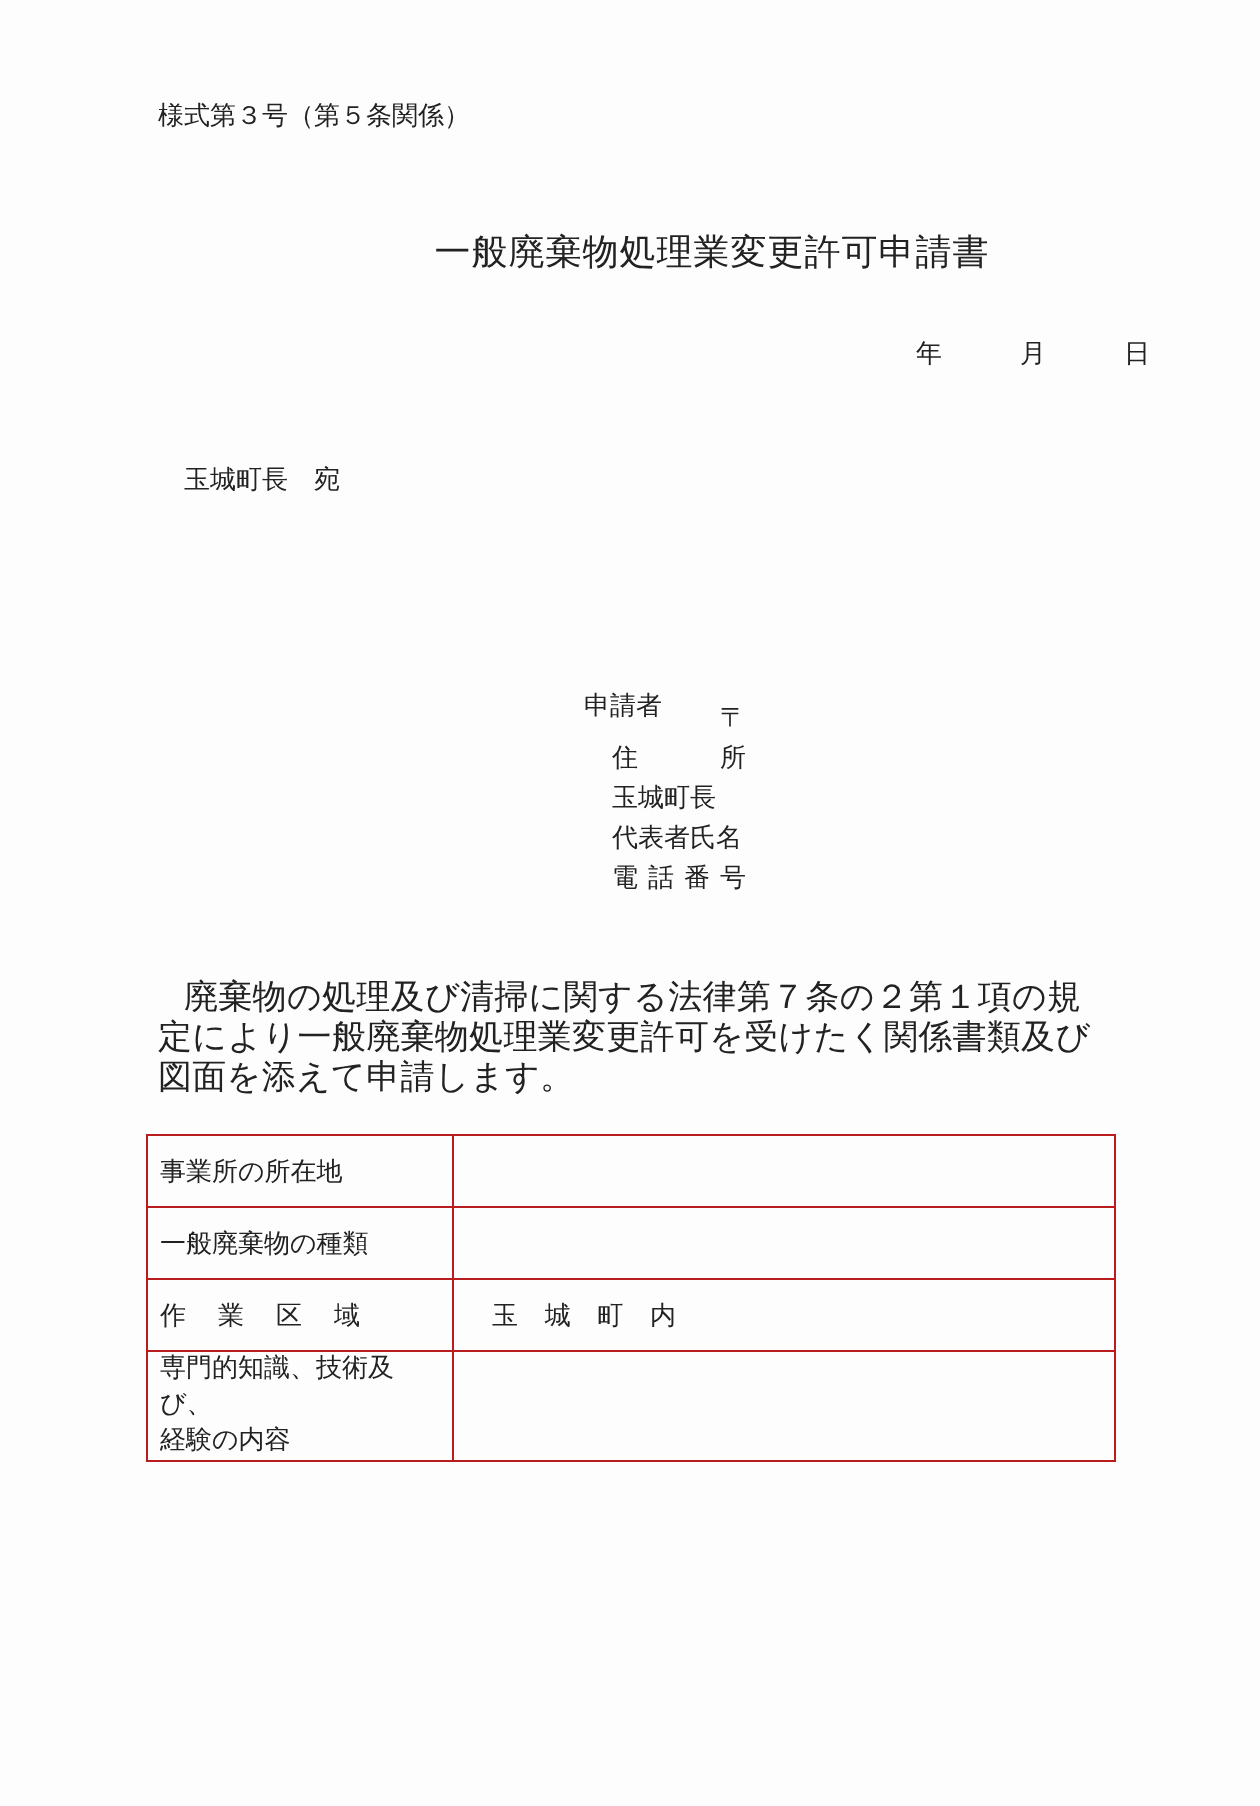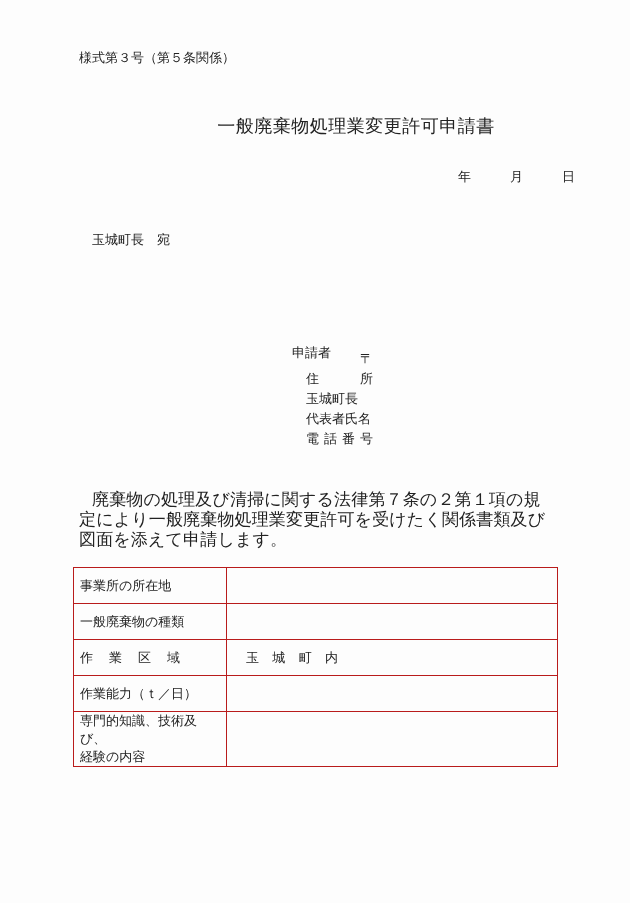--- a/index.html
+++ b/index.html
@@ -154,24 +154,20 @@
     </td>
     <td>
       <span class="value-spread">
         <span>玉</span>
         <span>城</span>
         <span>町</span>
         <span>内</span>
       </span>
     </td>
   </tr>
-  <tr class="r5">
-    <td class="label">作業能力（ｔ／日）</td>
-    <td></td>
-  </tr>
   <tr class="r6">
     <td class="label">
       <div>専門的知識、技術及び、</div>
       <div>経験の内容</div>
     </td>
     <td></td>
   </tr>
 </tbody>
   </table>
 

